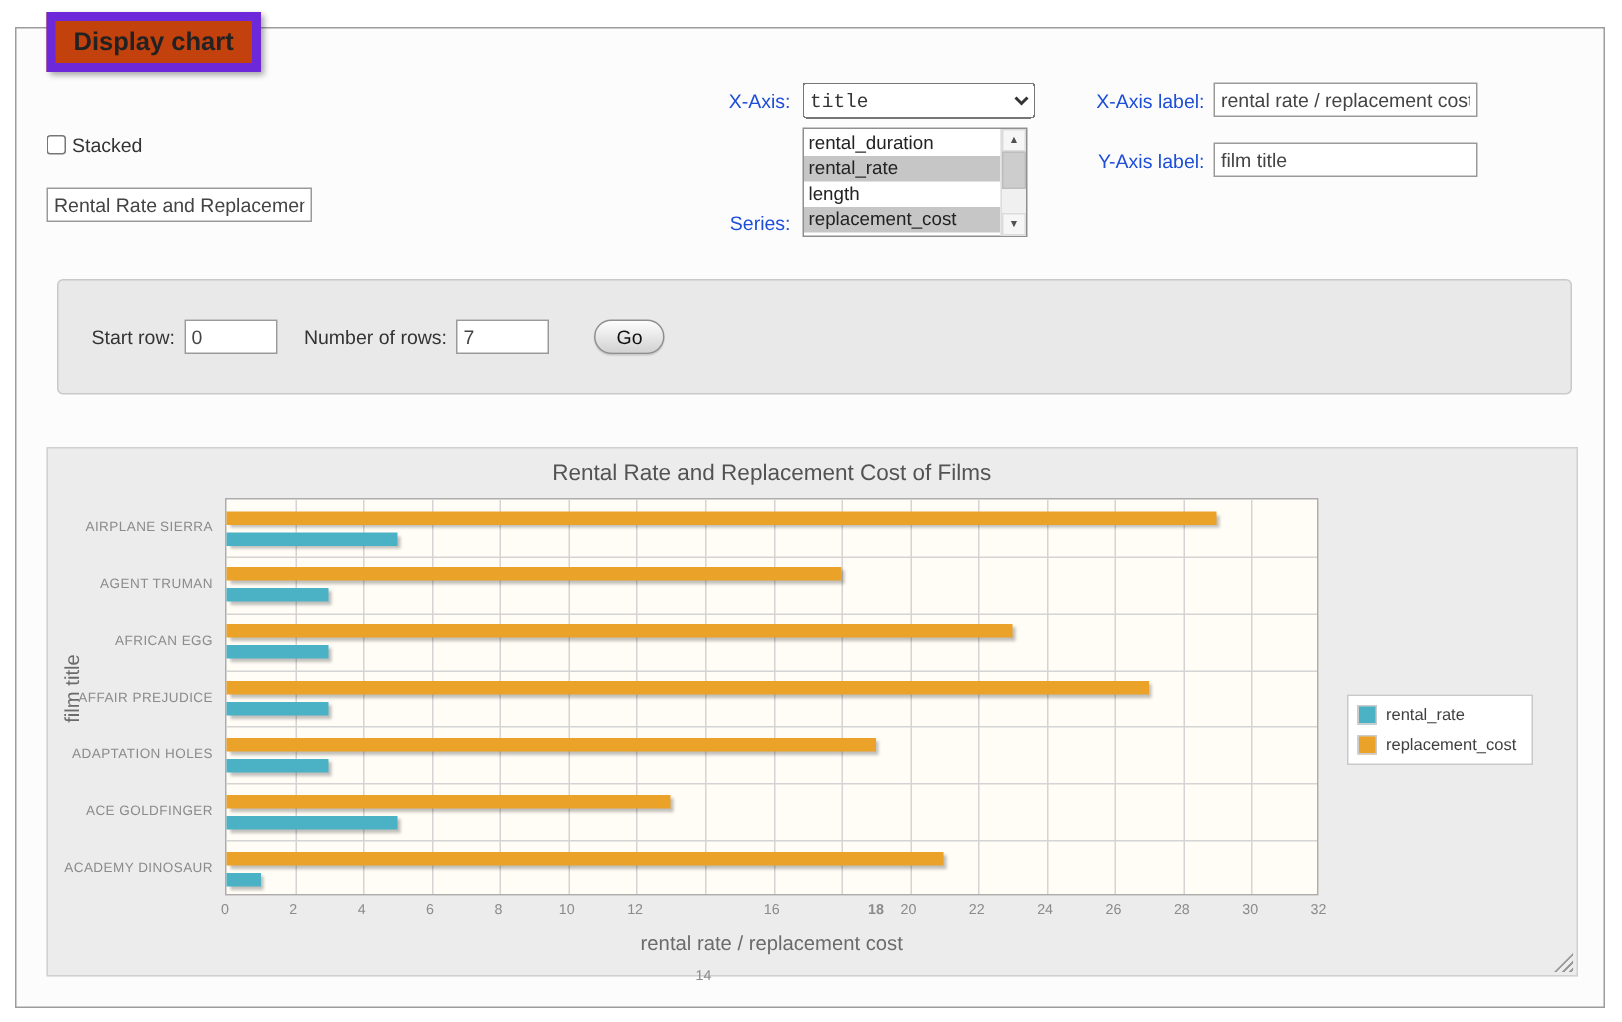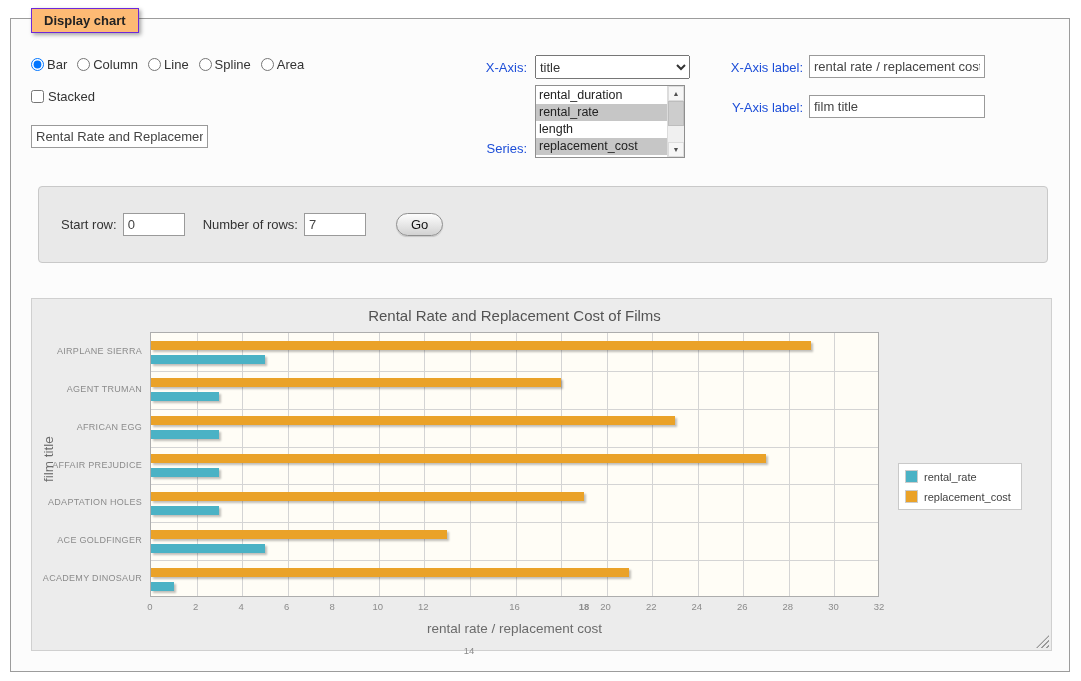--- a/index.html
+++ b/index.html
@@ -1,31 +1,31 @@
 <!DOCTYPE html>
 <html><head>
 <meta charset="utf-8">
 <style>
   * { box-sizing: border-box; margin: 0; padding: 0; }
   body { font-family: "Liberation Sans", sans-serif; background: #ffffff; }
   .page { position: relative; width: 1081px; height: 681px; background: #ffffff; overflow: hidden; font-size: 13px; color: #333; }
 
   .main-box { position: absolute; left: 10px; top: 18px; width: 1060px; height: 654px; border: 1px solid #9c9c9c; background: #fcfcfc; }
-  .main-legend { position: absolute; left: 20px; top: -11px; background: #fdba74; border: 1px solid #6d28d9; padding: 4px 12px; font-weight: bold; font-size: 13px; color: #222; box-shadow: 2px 2px 4px rgba(0,0,0,0.35); }
+  .main-legend { position: absolute; left: 20px; top: -11px; background: #c2410c; border: 6px solid #6d28d9; padding: 4px 12px; font-weight: bold; font-size: 17px; color: #222; box-shadow: 2px 2px 4px rgba(0,0,0,0.35); }
 
   .top-controls { position: absolute; left: 0; top: 0; width: 100%; height: 165px; }
   .lbl { position: absolute; font-size: 13px; color: #1d4ed8; }
   .radio-group { position: absolute; left: 20px; top: 38px; display: flex; gap: 10px; align-items: center; }
   .radio-item { display: flex; align-items: center; gap: 3px; cursor: default; }
   .stacked-row { position: absolute; left: 20px; top: 70px; display: flex; align-items: center; gap: 4px; }
   .txt { border: 1px solid #9a9a9a; padding: 2px 4px; font-size: 13px; color: #444; background: #fff; font-family: inherit; }
   .title-input { position: absolute; left: 20px; top: 106px; width: 177px; height: 23px; }
 
   .xaxis-label  { left: 416px; top: 41px;  width: 100px; text-align: right; }
-  .xaxis-select { position: absolute; left: 524px; top: 36px; width: 155px; height: 24px; font-size: 13px; font-family: Liberation Sans, sans-serif; color: #333; }
+  .xaxis-select { position: absolute; left: 524px; top: 36px; width: 155px; height: 24px; font-size: 13px; font-family: Liberation Mono, monospace; color: #333; }
   .series-label { left: 416px; top: 122px; width: 100px; text-align: right; }
   .listbox { position: absolute; left: 524px; top: 66px; width: 150px; height: 73px; background: #fff; border: 1px solid #8f8f8f; display: flex; }
   .listbox-options { flex: 1; overflow: hidden; padding-top: 1px; }
   .series-option { height: 17px; line-height: 17px; padding: 0 3px; font-size: 12.5px; color: #222; white-space: nowrap; }
   .series-option.selected { background: #c6c6c6; }
   .listbox-scrollbar { width: 17px; border-left: 1px solid #dcdcdc; background: #f0f0f0; display: flex; flex-direction: column; }
   .sb-btn { height: 15px; display: flex; align-items: center; justify-content: center; font-size: 7px; color: #505050; background: #f6f6f6; border: 1px solid #dcdcdc; }
   .sb-track { flex: 1; position: relative; }
   .sb-thumb { position: absolute; top: 0; left: 0; right: 0; height: 25px; background: #cdcdcd; border: 1px solid #bdbdbd; }
 
@@ -57,42 +57,20 @@
   .resize-handle { position: absolute; right: 2px; bottom: 2px; width: 13px; height: 13px; background: repeating-linear-gradient(135deg, transparent 0 2px, #9a9a9a 2px 3.5px); clip-path: polygon(100% 0, 100% 100%, 0 100%); cursor: se-resize; }
 </style>
 </head>
 <body>
 
 <div class="page">
   <div class="main-box">
     <div class="main-legend">Display chart</div>
 
     <div class="top-controls">
-      <div class="radio-group">
-          <label class="radio-item">
-            <input type="radio" name="chartType" checked="" style="">
-            <span>Bar</span>
-          </label>
-          <label class="radio-item">
-            <input type="radio" name="chartType" style="">
-            <span>Column</span>
-          </label>
-          <label class="radio-item">
-            <input type="radio" name="chartType" style="">
-            <span>Line</span>
-          </label>
-          <label class="radio-item">
-            <input type="radio" name="chartType" style="">
-            <span>Spline</span>
-          </label>
-          <label class="radio-item">
-            <input type="radio" name="chartType" style="">
-            <span>Area</span>
-          </label>
-        </div>
 
       <label class="stacked-row">
         <input type="checkbox" style="">
         <span>Stacked</span>
       </label>
 
       <input type="text" class="txt title-input" value="Rental Rate and Replacement Cost of Films" style="">
 
       <span class="lbl xaxis-label">X-Axis:</span>
       <select class="xaxis-select"><option>title</option></select>

